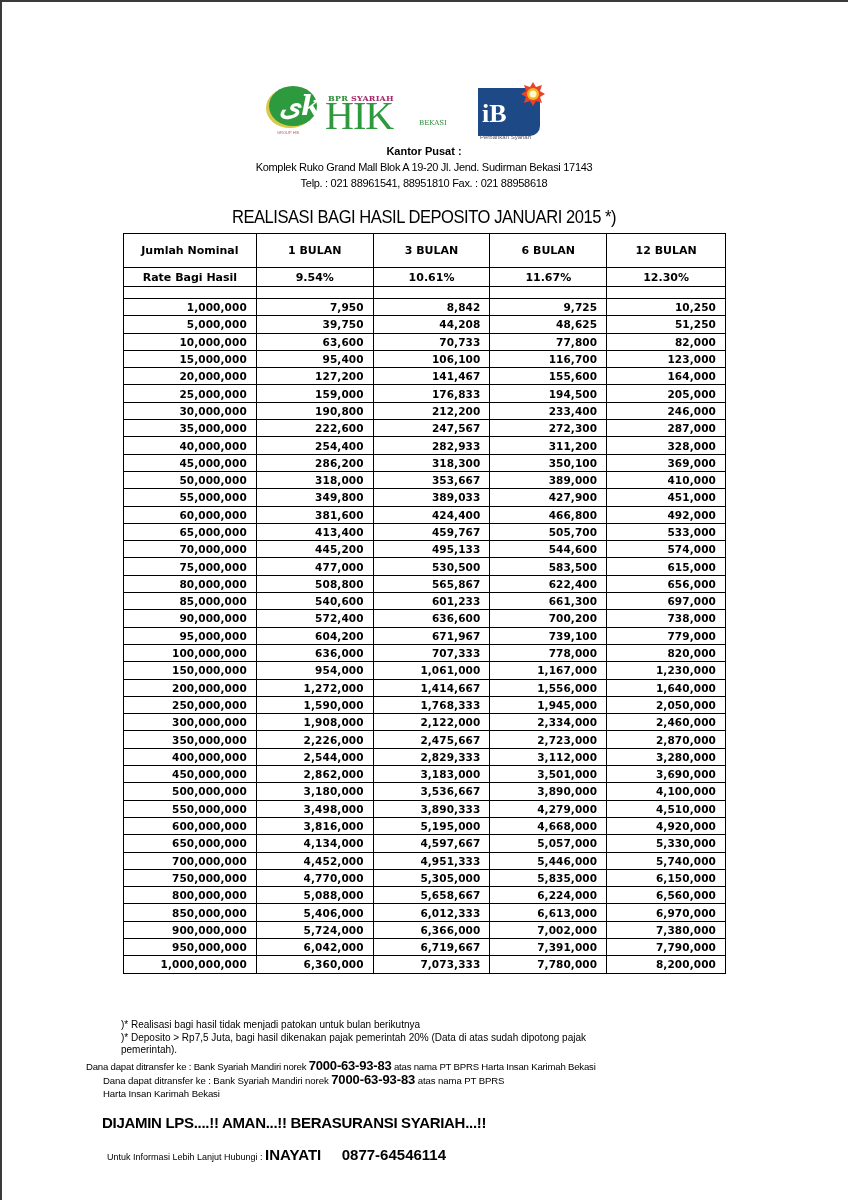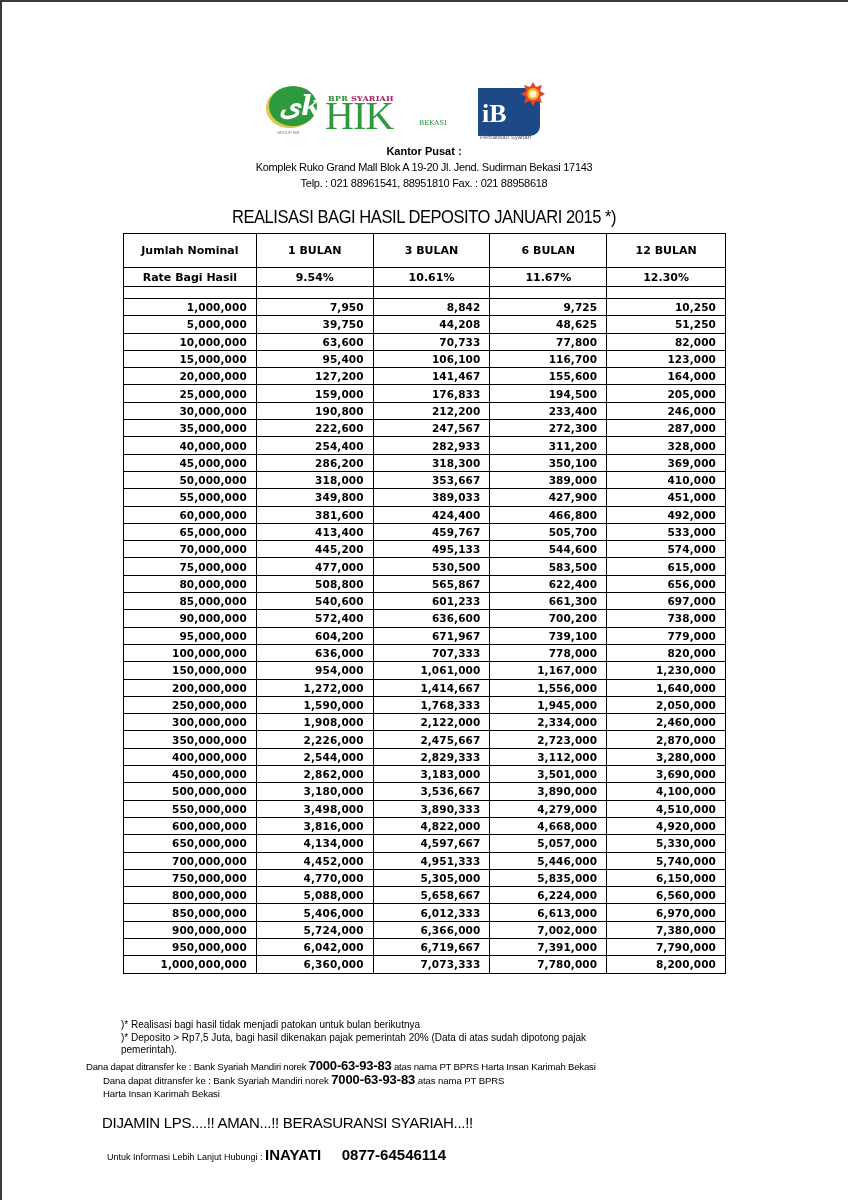--- a/index.html
+++ b/index.html
@@ -43,21 +43,21 @@
   table.rates th { height: 33px; font-size: 11px; text-align: center; line-height: 15px; }
   table.rates tr.rate-row td { height: 18px; text-align: center; font-size: 11px; }
   table.rates tr.blank-row td { height: 11px; }
   table.rates tr.data-row td { height: 16.3px; text-align: right; padding: 0 9px; font-size: 10.5px; line-height: 16px; letter-spacing: 0.1px; }
   col.c0 { width: 133px; } col.c1 { width: 117px; } col.c2 { width: 117px; } col.c3 { width: 117px; } col.c4 { width: 119px; }
 
   .notes { position: absolute; left: 121px; top: 1019px; font-size: 10px; line-height: 12.6px; width: 470px; transform-origin: left top; }
   .transfer1 { position: absolute; left: 86px; top: 1058px; font-size: 9.6px; white-space: nowrap; letter-spacing: -0.2px; }
   .transfer2 { position: absolute; left: 103px; top: 1073px; font-size: 9.6px; line-height: 13px; width: 420px; letter-spacing: -0.1px; }
   .acct { font-size: 13px; font-weight: bold; }
-  .guarantee { position: absolute; left: 102px; top: 1114px; font-size: 15px; font-weight: normal; letter-spacing: -0.3px; }
+  .guarantee { position: absolute; left: 102px; top: 1114px; font-size: 15px; font-weight: bold; letter-spacing: -0.3px; }
   .contact { position: absolute; left: 107px; top: 1146px; font-size: 9px; white-space: nowrap; }
   .contact .name, .contact .phone { font-size: 15px; font-weight: bold; }
   .contact .phone { margin-left: 18px; }
 </style>
 </head>
 <body>
 
 <div class="page-border-top"></div>
 <div class="page-border-left"></div>
 
@@ -327,21 +327,21 @@
       <tr class="data-row">
         <td>550,000,000</td>
         <td>3,498,000</td>
         <td>3,890,333</td>
         <td>4,279,000</td>
         <td>4,510,000</td>
       </tr>
       <tr class="data-row">
         <td>600,000,000</td>
         <td>3,816,000</td>
-        <td>4,822,000</td>
+        <td>5,195,000</td>
         <td>4,668,000</td>
         <td>4,920,000</td>
       </tr>
       <tr class="data-row">
         <td>650,000,000</td>
         <td>4,134,000</td>
         <td>4,597,667</td>
         <td>5,057,000</td>
         <td>5,330,000</td>
       </tr>

